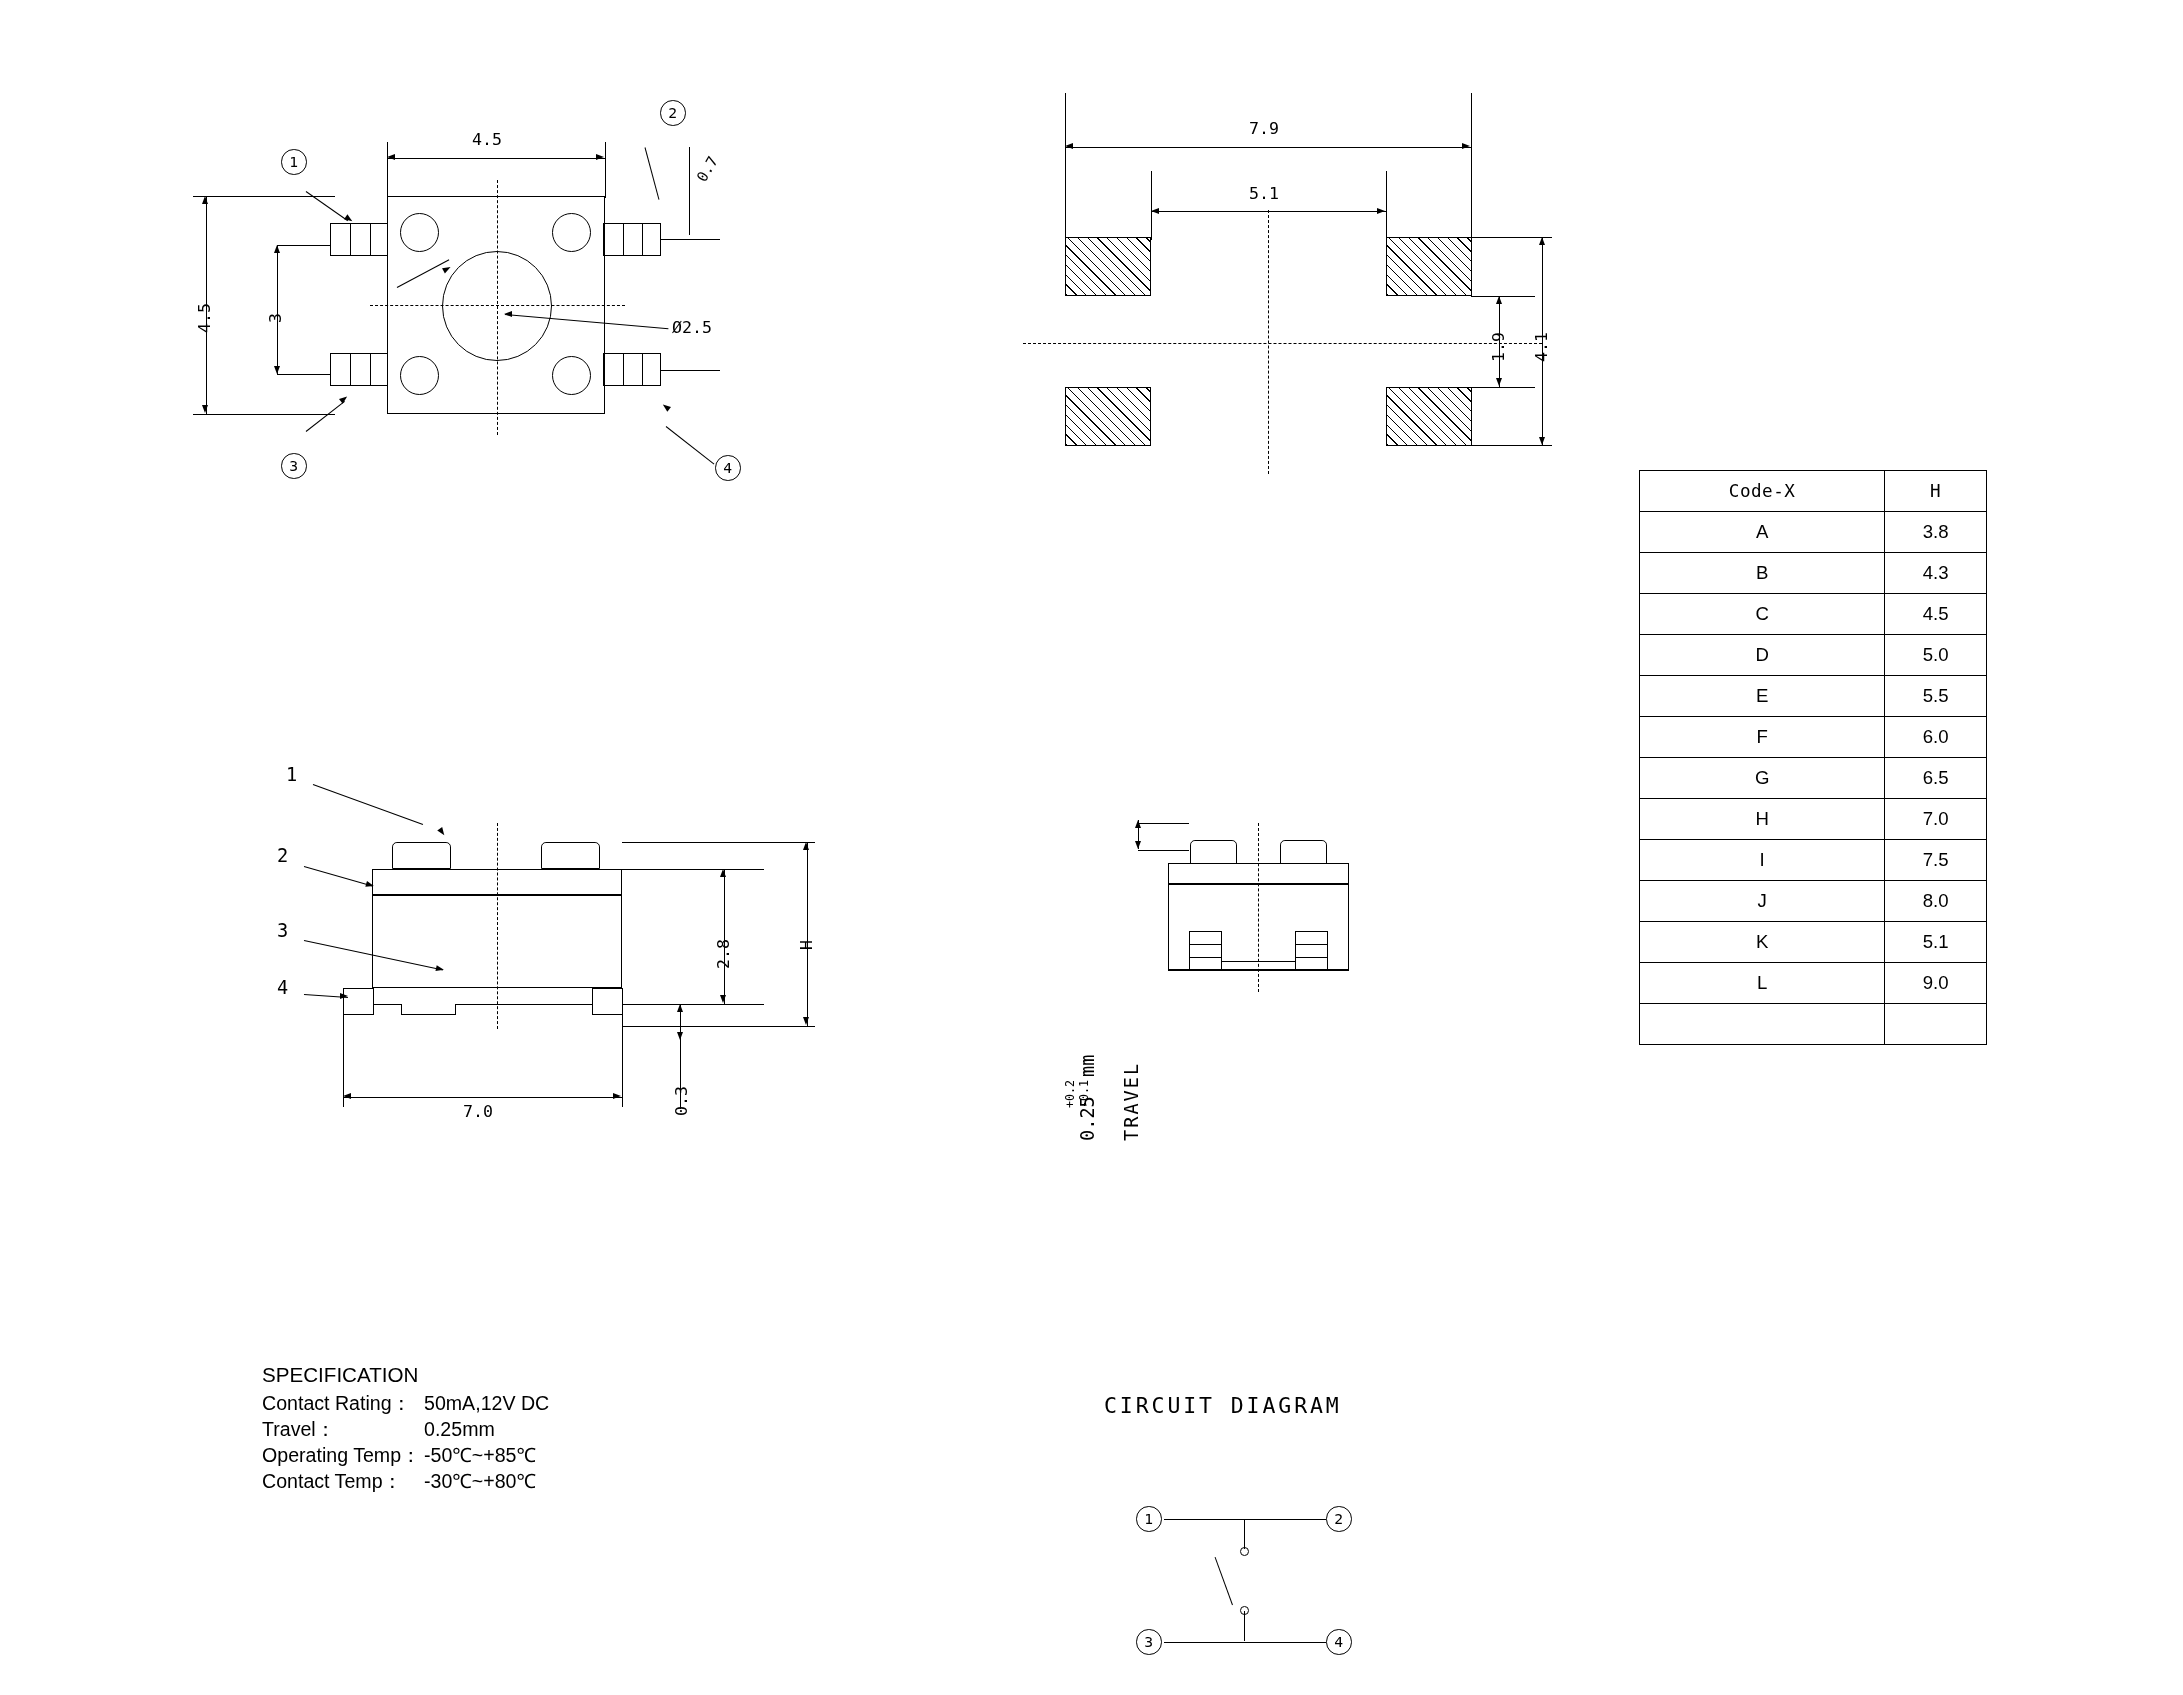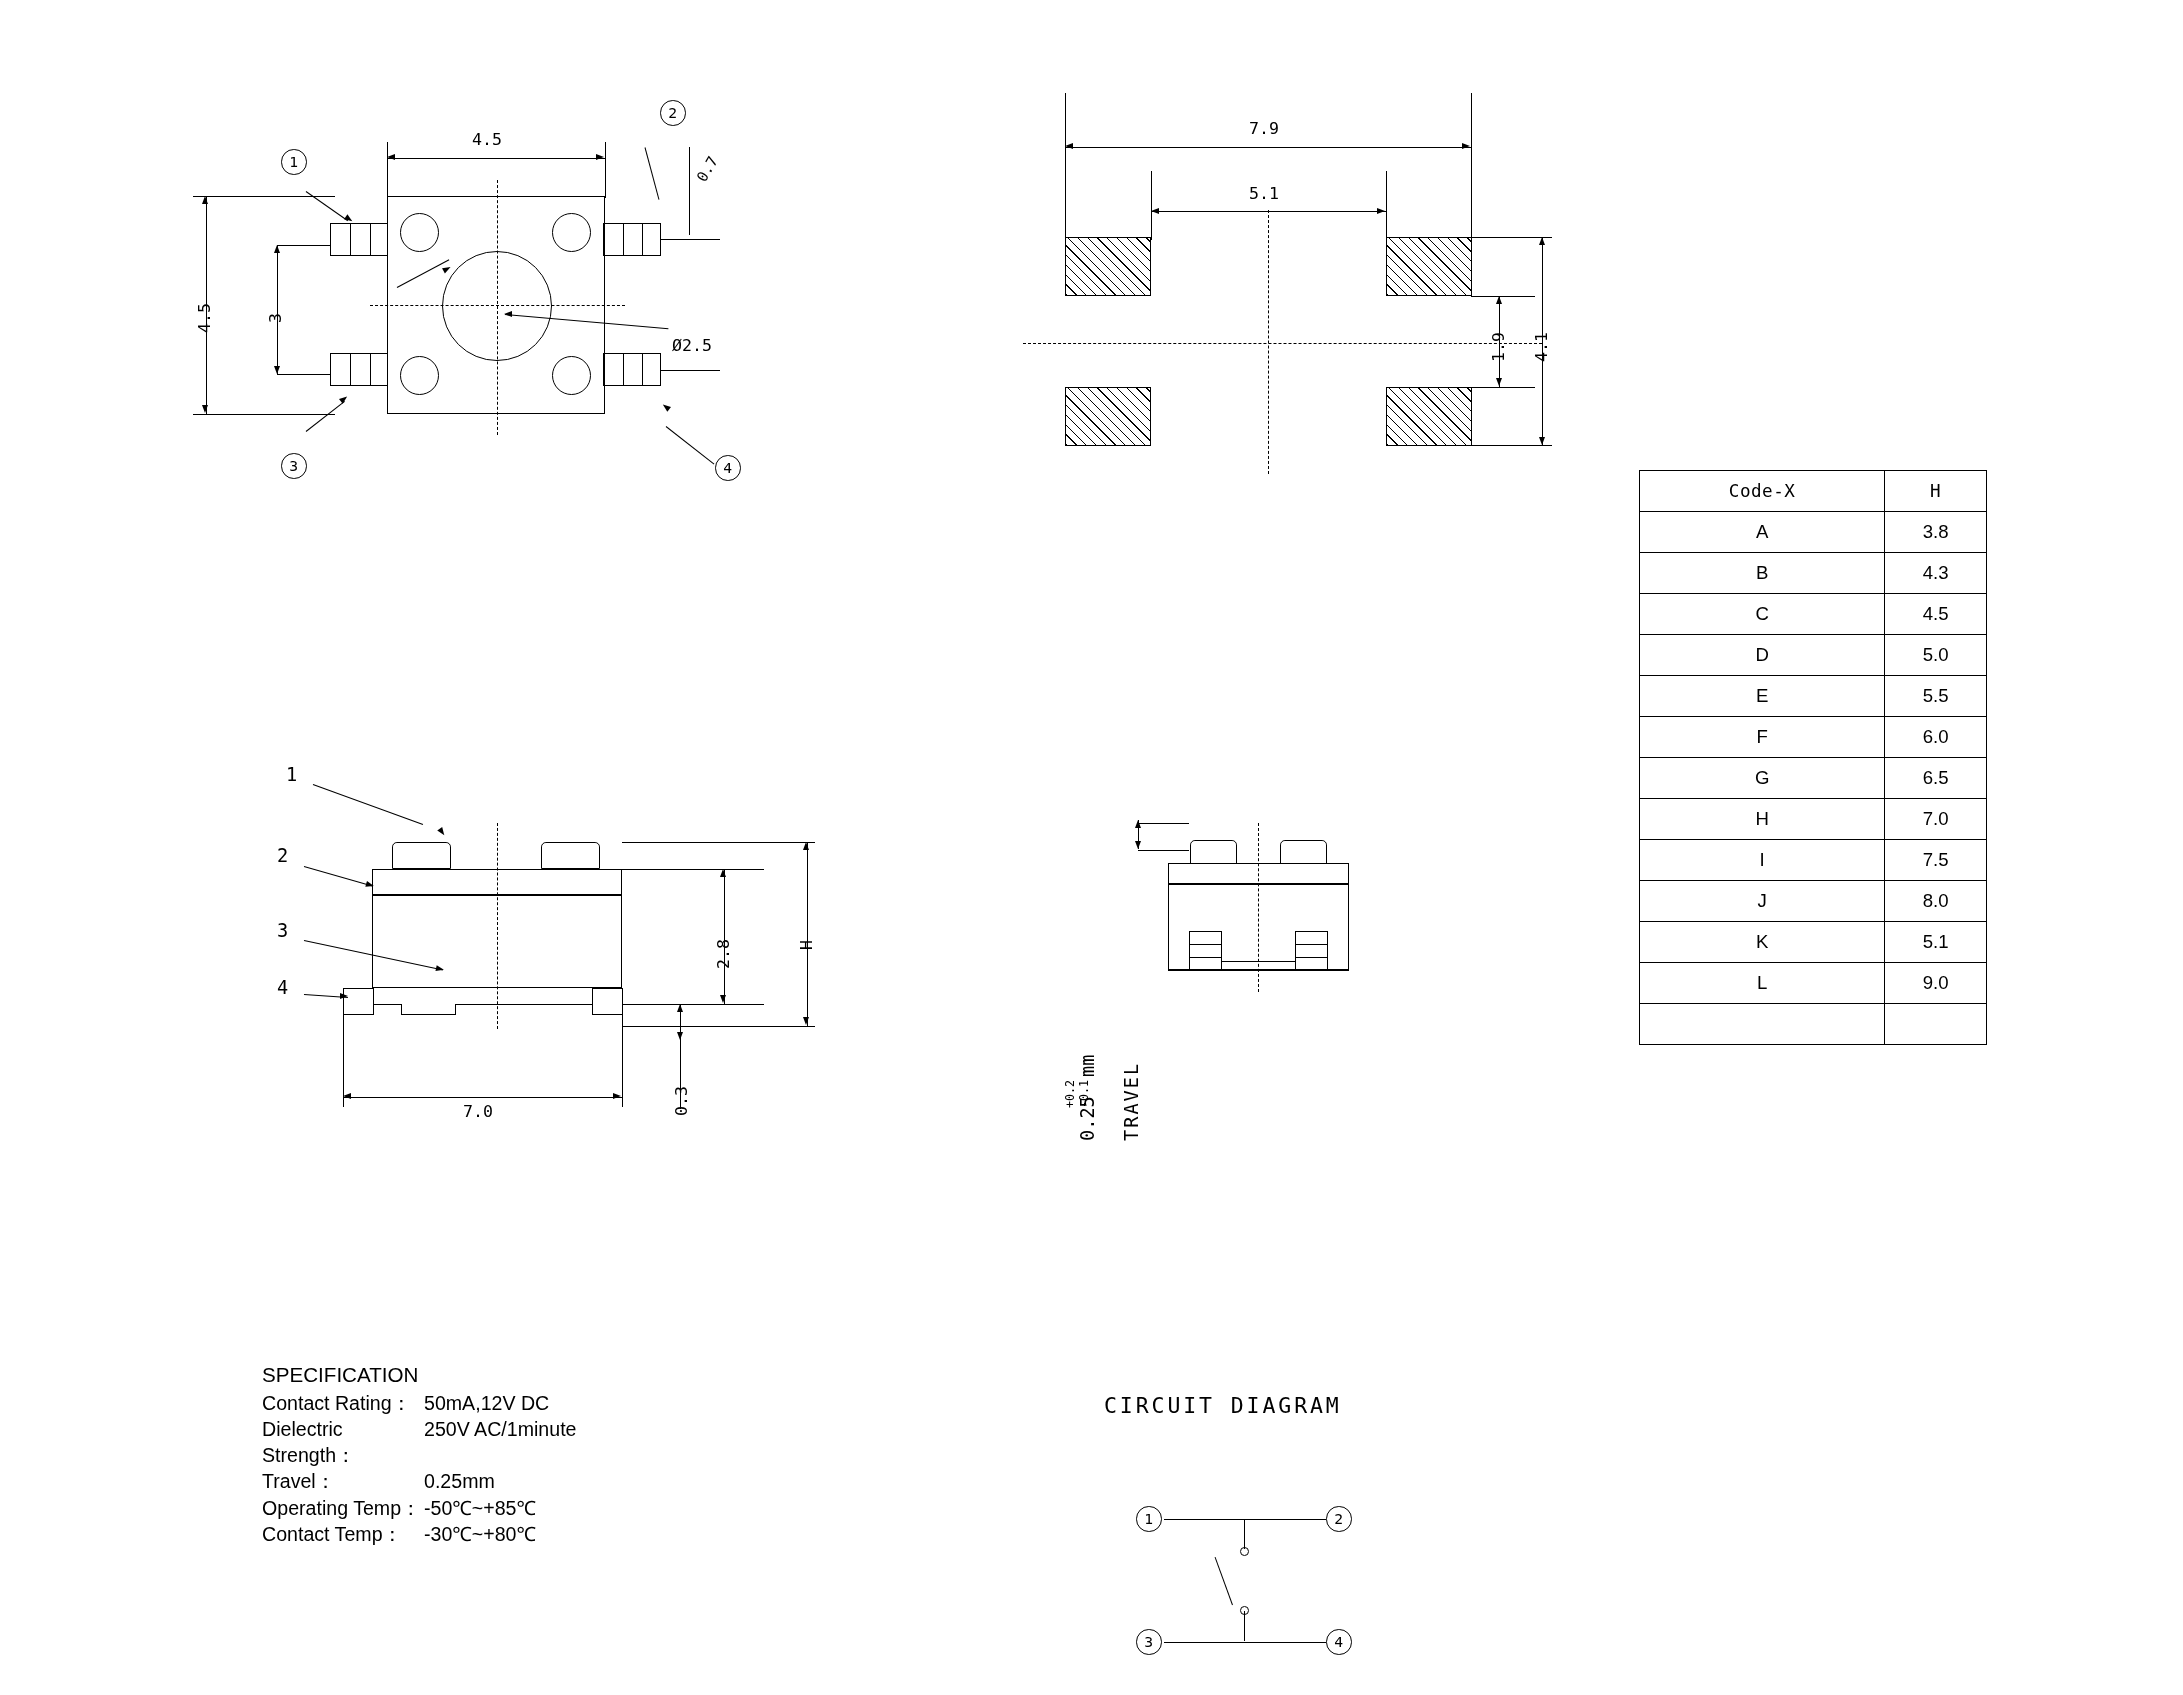--- a/index.html
+++ b/index.html
@@ -190,21 +190,21 @@
     <div class="arrowD" style="left:274px;top:366px;"></div>
     <div class="ln-h" style="left:277px;top:245px;width:54px;"></div>
     <div class="ln-h" style="left:277px;top:374px;width:54px;"></div>
     <div class="dimtxt-v" style="left:266px;top:323px;">3</div>
 
     <div class="ln-v" style="left:689px;top:147px;height:88px;"></div>
     <div class="dimtxt-v" style="left:693px;top:176px;font-size:14.7px;transform:rotate(-60deg);transform-origin:0 0;">0.7</div>
 
     <div class="ln-h" style="left:505px;top:314px;width:164px;transform:rotate(5deg);transform-origin:left center;"></div>
     <div class="arrowL" style="left:504px;top:311px;"></div>
-    <div class="dimtxt" style="left:672px;top:336px;">Ø2.5</div>
+    <div class="dimtxt" style="left:672px;top:318px;">Ø2.5</div>
 
     <div class="ln-h" style="left:397px;top:287px;width:59px;transform:rotate(-28deg);transform-origin:left center;"></div>
     <div class="arrowR" style="left:443px;top:266px;transform:rotate(-28deg);"></div>
 
     <div class="bubble" style="left:281px;top:149px;width:25.5px;height:25.5px;line-height:24.5px;">
       <span>1</span>
     </div>
     <div class="ln-h" style="left:306px;top:191px;width:51px;transform:rotate(35deg);transform-origin:left center;"></div>
     <div class="arrowR" style="left:345px;top:216px;transform:rotate(35deg);"></div>
 
@@ -444,24 +444,20 @@
     </tbody>
   </table>
 
   <div id="spec">
     <div class="spec-title">SPECIFICATION</div>
     <div class="row">
       <div class="k">Contact  Rating：</div>
       <div class="v">50mA,12V DC</div>
     </div>
     <div class="row">
-      <div class="k">Dielectric  Strength：</div>
-      <div class="v">250V AC/1minute</div>
-    </div>
-    <div class="row">
       <div class="k">Travel：</div>
       <div class="v">0.25mm</div>
     </div>
     <div class="row">
       <div class="k">Operating Temp：</div>
       <div class="v">-50℃~+85℃</div>
     </div>
     <div class="row">
       <div class="k">Contact Temp：</div>
       <div class="v">-30℃~+80℃</div>

